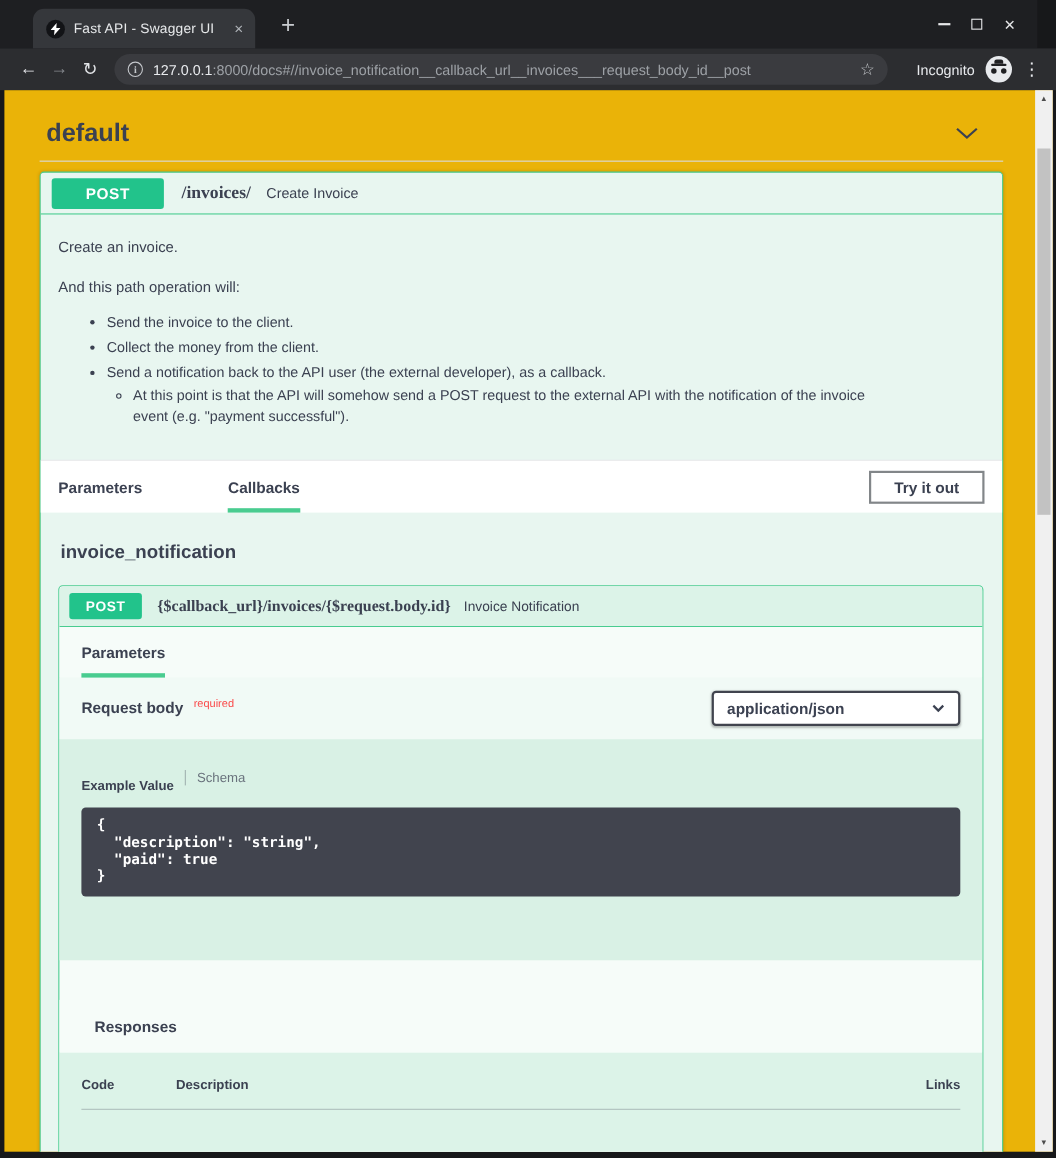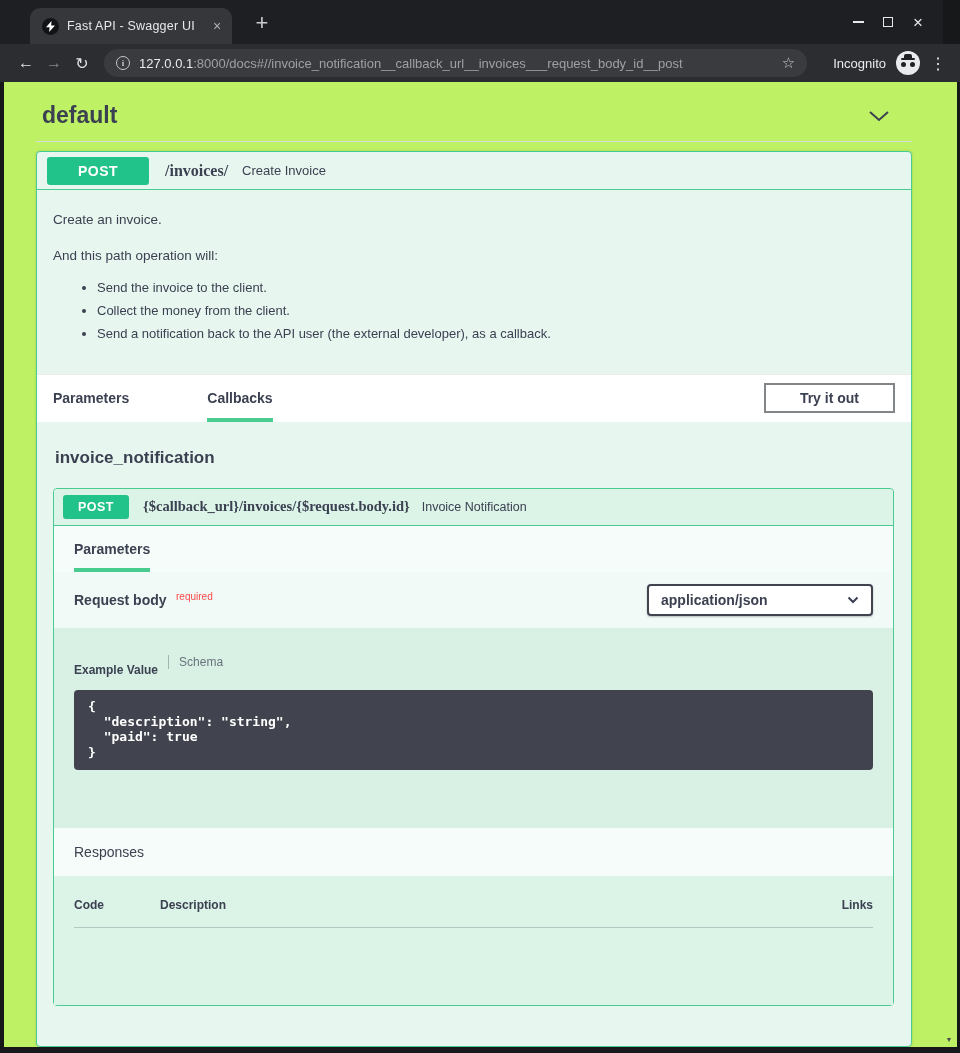--- a/index.html
+++ b/index.html
@@ -32,21 +32,21 @@
   .star { margin-left:auto; color:#c4c7cb; font-size:15px; flex:none; }
   .incog-label { color:#e8eaed; font-size:13px; margin:0 10px 0 14px; flex:none; }
   .incog-badge { width:24px; height:24px; border-radius:50%; background:#e8eaed; position:relative; flex:none; }
   .incog-hat { position:absolute; left:5px; top:7px; width:14px; height:2px; background:#202124; border-radius:1px; }
   .incog-hat::before { content:""; position:absolute; left:3px; top:-4px; width:8px; height:4px; background:#202124; border-radius:2px 2px 0 0; }
   .incog-eye { position:absolute; top:11px; width:5px; height:5px; border-radius:50%; background:#202124; }
   .incog-eye.l { left:5px; } .incog-eye.r { right:5px; }
   .menu-dots { color:#e8eaed; font-size:16px; margin:0 2px 0 10px; flex:none; letter-spacing:0; }
 
   
-  .page-area { position:absolute; top:82px; left:4px; right:3px; bottom:6px; background:#bef264; display:flex;align-items:flex-end; }
+  .page-area { position:absolute; top:82px; left:4px; right:3px; bottom:6px; background:#eab308; display:flex; }
   .page-content { flex:1; overflow:hidden; }
   .scrollbar { width:16px; background:#f0f0f0; position:relative; flex:none; }
   .sb-btn { position:absolute; left:0; right:0; height:16px; color:#4c4c4c; font-size:7px; display:flex; align-items:center; justify-content:center; }
   .sb-btn.up { top:0; } .sb-btn.down { bottom:0; }
   .sb-thumb { position:absolute; left:2px; right:2px; top:53px; height:333px; background:#c2c2c2; }
 
   .swagger { padding:0 29px 0 32px; color:#3b4151; }
   .section-head { display:flex; align-items:center; justify-content:space-between; padding:25px 22px 12px 6px; }
   .section-title { font-size:23px; font-weight:bold; }
   .divider { border-bottom:1px solid #d9dcdf; margin-bottom:9px; }
@@ -63,21 +63,21 @@
   .op-description p:last-of-type { margin-bottom:14px; }
   ul.main-list { margin-left:44px; font-size:13px; }
   ul.main-list > li { margin-bottom:4px; }
   ul.sub-list { list-style:circle; margin:2px 0 0 24px; }
   ul.sub-list > li { max-width:700px; }
 
   .op-tab-row { background:#fff; height:48px; display:flex; padding:0 16px; border-top:1px solid rgba(59,65,81,.1); }
   .op-tab { display:flex; align-items:center; font-weight:bold; font-size:14px; color:#3b4151;
             margin-right:78px; border-bottom:4px solid transparent; padding-top:4px; }
   .op-tab.active { border-bottom-color:#49cc90; }
-  .try-btn { margin-left:auto; align-self:center; height:30px; padding:0 34px; background:transparent;
+  .try-btn { margin-left:auto; align-self:center; height:30px; padding:0 21px; background:transparent;
              border:2px solid #828689; border-radius:0; font-weight:bold; font-size:14px; color:#3b4151; font-family:inherit; }
 
   .callbacks-wrap { padding:0 17px 40px 16px; }
   .cb-heading { font-size:17px; font-weight:bold; padding:26px 0 20px 2px; }
 
   .opblock.inner { background:#f6fcf9; box-shadow:none; }
   .inner-header { display:flex; align-items:center; height:37px; padding:0 9px; background:#dcf3e8;
                   border-bottom:1px solid #49cc90; border-radius:4px 4px 0 0; }
   .method-badge.small { width:66px; font-size:12.5px; padding:5px 0; }
   .op-path.small { font-size:14.5px; margin-left:14px; }
@@ -97,21 +97,21 @@
 
   .example-section { background:#d9f1e5; padding:20px 20px 58px 20px; }
   .ex-tabs { display:flex; align-items:center; font-size:12px; margin-bottom:13px; }
   .ex-active { font-weight:bold; color:#3b4151;margin-top:15px; }
   .ex-sep { width:1px; height:14px; background:rgba(59,65,81,.35); margin:0 10px; }
   .ex-schema { color:#69727c; }
   .code-block { background:#41444e; border-radius:4px; padding:9px 14px 10px 14px; color:#fff;
                 font-family:"DejaVu Sans Mono","Liberation Mono",monospace; font-size:13px; font-weight:bold;
                 white-space:pre; line-height:1.18; }
 
-  .responses-head-row { background:#f6fcf9; padding:16px 20px; font-weight:normal; font-size:14px; }
+  .responses-head-row { background:#f6fcf9; padding:16px 32px; font-weight:bold; font-size:14px;margin-top:36px; }
   .responses-table-sec { background:#dcf3e8; padding:22px 20px 60px 20px; }
   .resp-hdr, .resp-row { display:flex; }
   .resp-hdr { font-size:12px; font-weight:bold; padding-bottom:15px; border-bottom:1px solid rgba(59,65,81,.25); }
   .col-code { width:86px; flex:none; }
   .col-desc { flex:1; }
   .col-links { width:130px; flex:none; text-align:right; }
   .resp-row { padding-top:17px; font-size:13px; }
 
   svg { display:block; }
 </style>
@@ -181,20 +181,23 @@
             <span class="op-summary">Create Invoice</span>
           </div>
 
           <div class="op-description">
             <p>Create an invoice.</p>
             <p>And this path operation will:</p>
             <ul class="main-list">
               <li>Send the invoice to the client.</li>
               <li>Collect the money from the client.</li>
               <li><span>Send a notification back to the API user (the external developer), as a callback.</span>
+                <ul class="sub-list">
+                  <li>At this point is that the API will somehow send a POST request to the external API with the notification of the invoice event (e.g. "payment successful").</li>
+                </ul>
               </li>
             </ul>
           </div>
 
           <div class="op-tab-row">
             <span class="op-tab">Parameters</span>
             <span class="op-tab active">Callbacks</span>
             <button class="try-btn">Try it out</button>
           </div>
 

